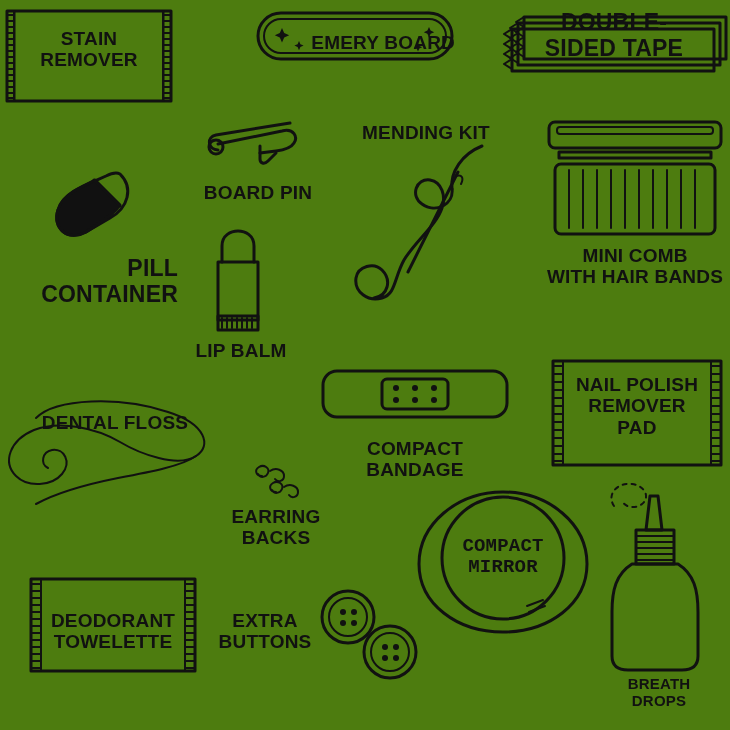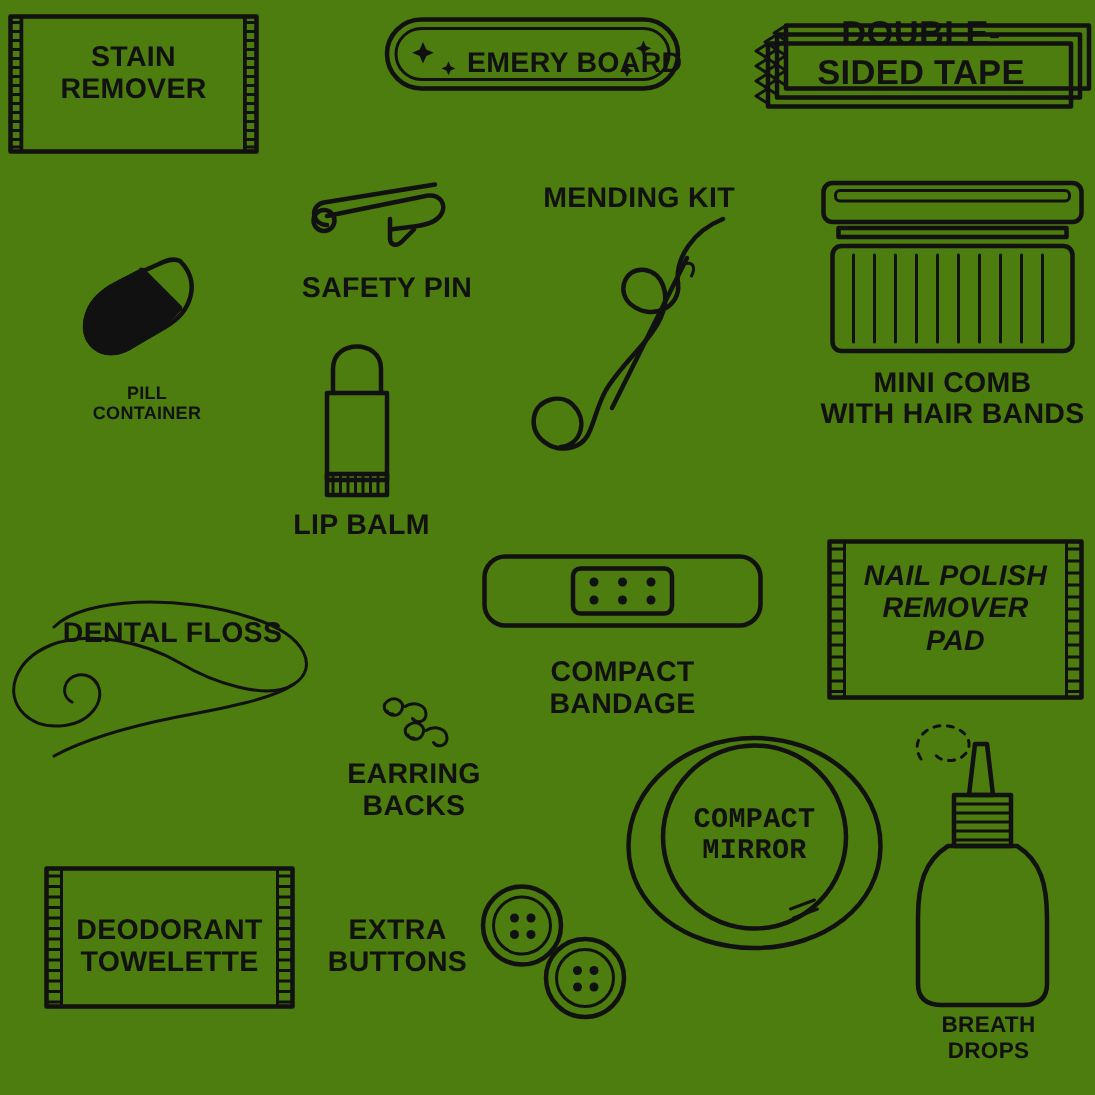--- a/index.html
+++ b/index.html
@@ -130,21 +130,21 @@
 
   <div class="item" style="left:186px; top:110px;">
     <div class="art" style="left:12px; top:5px;">
       <svg width="120" height="60" viewBox="0 0 120 60">
         <path class="stroke" d="M20 35 C10 35 8 22 18 20 L92 8"></path>
         <path class="stroke" d="M20 29 L84 16 C96 13 100 22 96 28 C93 33 86 35 78 36 L62 38"></path>
         <path class="stroke" d="M62 31 L62 44 C62 48 66 50 70 46 L78 38"></path>
         <circle class="stroke" cx="18" cy="32" r="7"></circle>
       </svg>
     </div>
-    <div class="label" style="left:0px; top:72px; width:144px; font-size:19px;">SAFETY PIN</div>
+    <div class="label" style="left:0px; top:72px; width:144px; font-size:19px;">BOARD PIN</div>
   </div>
 
   <div class="item" style="left:330px; top:122px;">
     <div class="art" style="left:0px; top:22px;">
       <svg width="200" height="180" viewBox="0 0 200 180">
         <path class="stroke" d="M152 2 C132 10 120 28 122 45"></path>
         <path class="stroke" d="M122 45 C124 60 106 70 92 60 C80 52 86 34 100 36 C112 38 116 52 112 64
                                  C106 82 86 96 74 116 C64 134 66 150 52 154 C38 158 24 148 26 134
                                  C28 122 44 118 52 126 C62 136 58 152 44 154"></path>
         <line class="stroke" x1="128" y1="28" x2="78" y2="128"></line>
@@ -180,21 +180,21 @@
   </div>
 
   <div class="item" style="left:18px; top:168px;">
     <div class="art" style="left:30px; top:0px;">
       <svg width="100" height="78" viewBox="0 0 100 78">
         <path class="stroke" d="M72 6 C86 20 80 40 62 50 L38 64 C20 74 4 60 10 42 C14 30 26 22 40 16 L58 8 C64 5 68 4 72 6 Z"></path>
         <path class="stroke fill-dark" d="M47 12 L72 37 C66 46 56 52 38 64 C20 74 4 60 10 42 C12 34 18 28 26 23 Z"></path>
         <line class="stroke" x1="46" y1="12" x2="72" y2="38"></line>
       </svg>
     </div>
-    <div class="label" style="left:0px; top:88px; width:160px; font-size:12px;">PILL
+    <div class="label" style="left:0px; top:88px; width:160px; font-size:23px;text-align:right;">PILL
 CONTAINER</div>
   </div>
 
   <div class="item" style="left:186px; top:228px;">
     <div class="art" style="left:20px; top:0px;">
       <svg width="70" height="110" viewBox="0 0 70 110">
         <path class="stroke" d="M16 34 L16 18 C16 7 25 3 32 3 C39 3 48 7 48 18 L48 34"></path>
         <rect class="stroke" x="12" y="34" width="40" height="58"></rect>
         <rect class="stroke" x="12" y="88" width="40" height="14"></rect>
         <g class="stroke-thin">
@@ -271,21 +271,21 @@
           <line x1="161" y1="56" x2="170" y2="56"></line>
             <line x1="161" y1="64" x2="170" y2="64"></line>
           <line x1="161" y1="72" x2="170" y2="72"></line>
             <line x1="161" y1="80" x2="170" y2="80"></line>
           <line x1="161" y1="88" x2="170" y2="88"></line>
             <line x1="161" y1="96" x2="170" y2="96"></line>
           <line x1="161" y1="103" x2="170" y2="103"></line>
         </g>
       </svg>
     </div>
-    <div class="label" style="left:0px; top:22px; width:174px; font-size:19px;font-style:italic;">NAIL POLISH
+    <div class="label" style="left:0px; top:22px; width:174px; font-size:19px;">NAIL POLISH
 REMOVER
 PAD</div>
   </div>
 
   <div class="item" style="left:212px; top:462px;">
     <div class="art" style="left:40px; top:0px;">
       <svg width="48" height="42" viewBox="0 0 48 42">
         <path class="stroke-thin" d="M10 14 C4 14 2 8 7 5 C12 2 18 6 16 11 C14 16 8 16 6 12"></path>
         <path class="stroke-thin" d="M18 9 C24 5 32 8 32 14 C32 19 26 21 23 17"></path>
         <path class="stroke-thin" d="M24 30 C18 30 16 24 21 21 C26 18 32 22 30 27 C28 32 22 32 20 28"></path>

